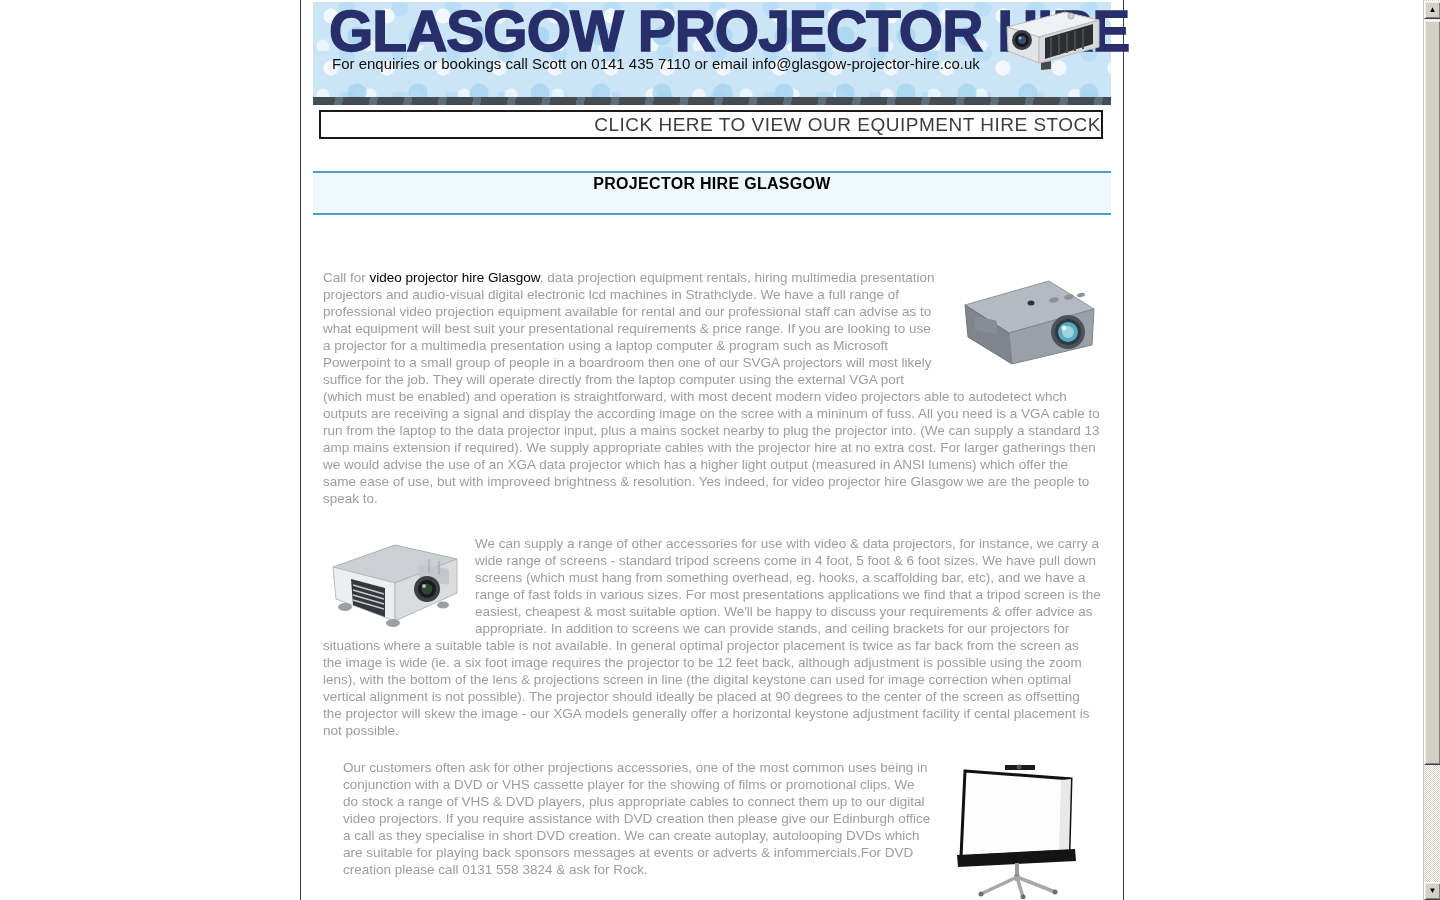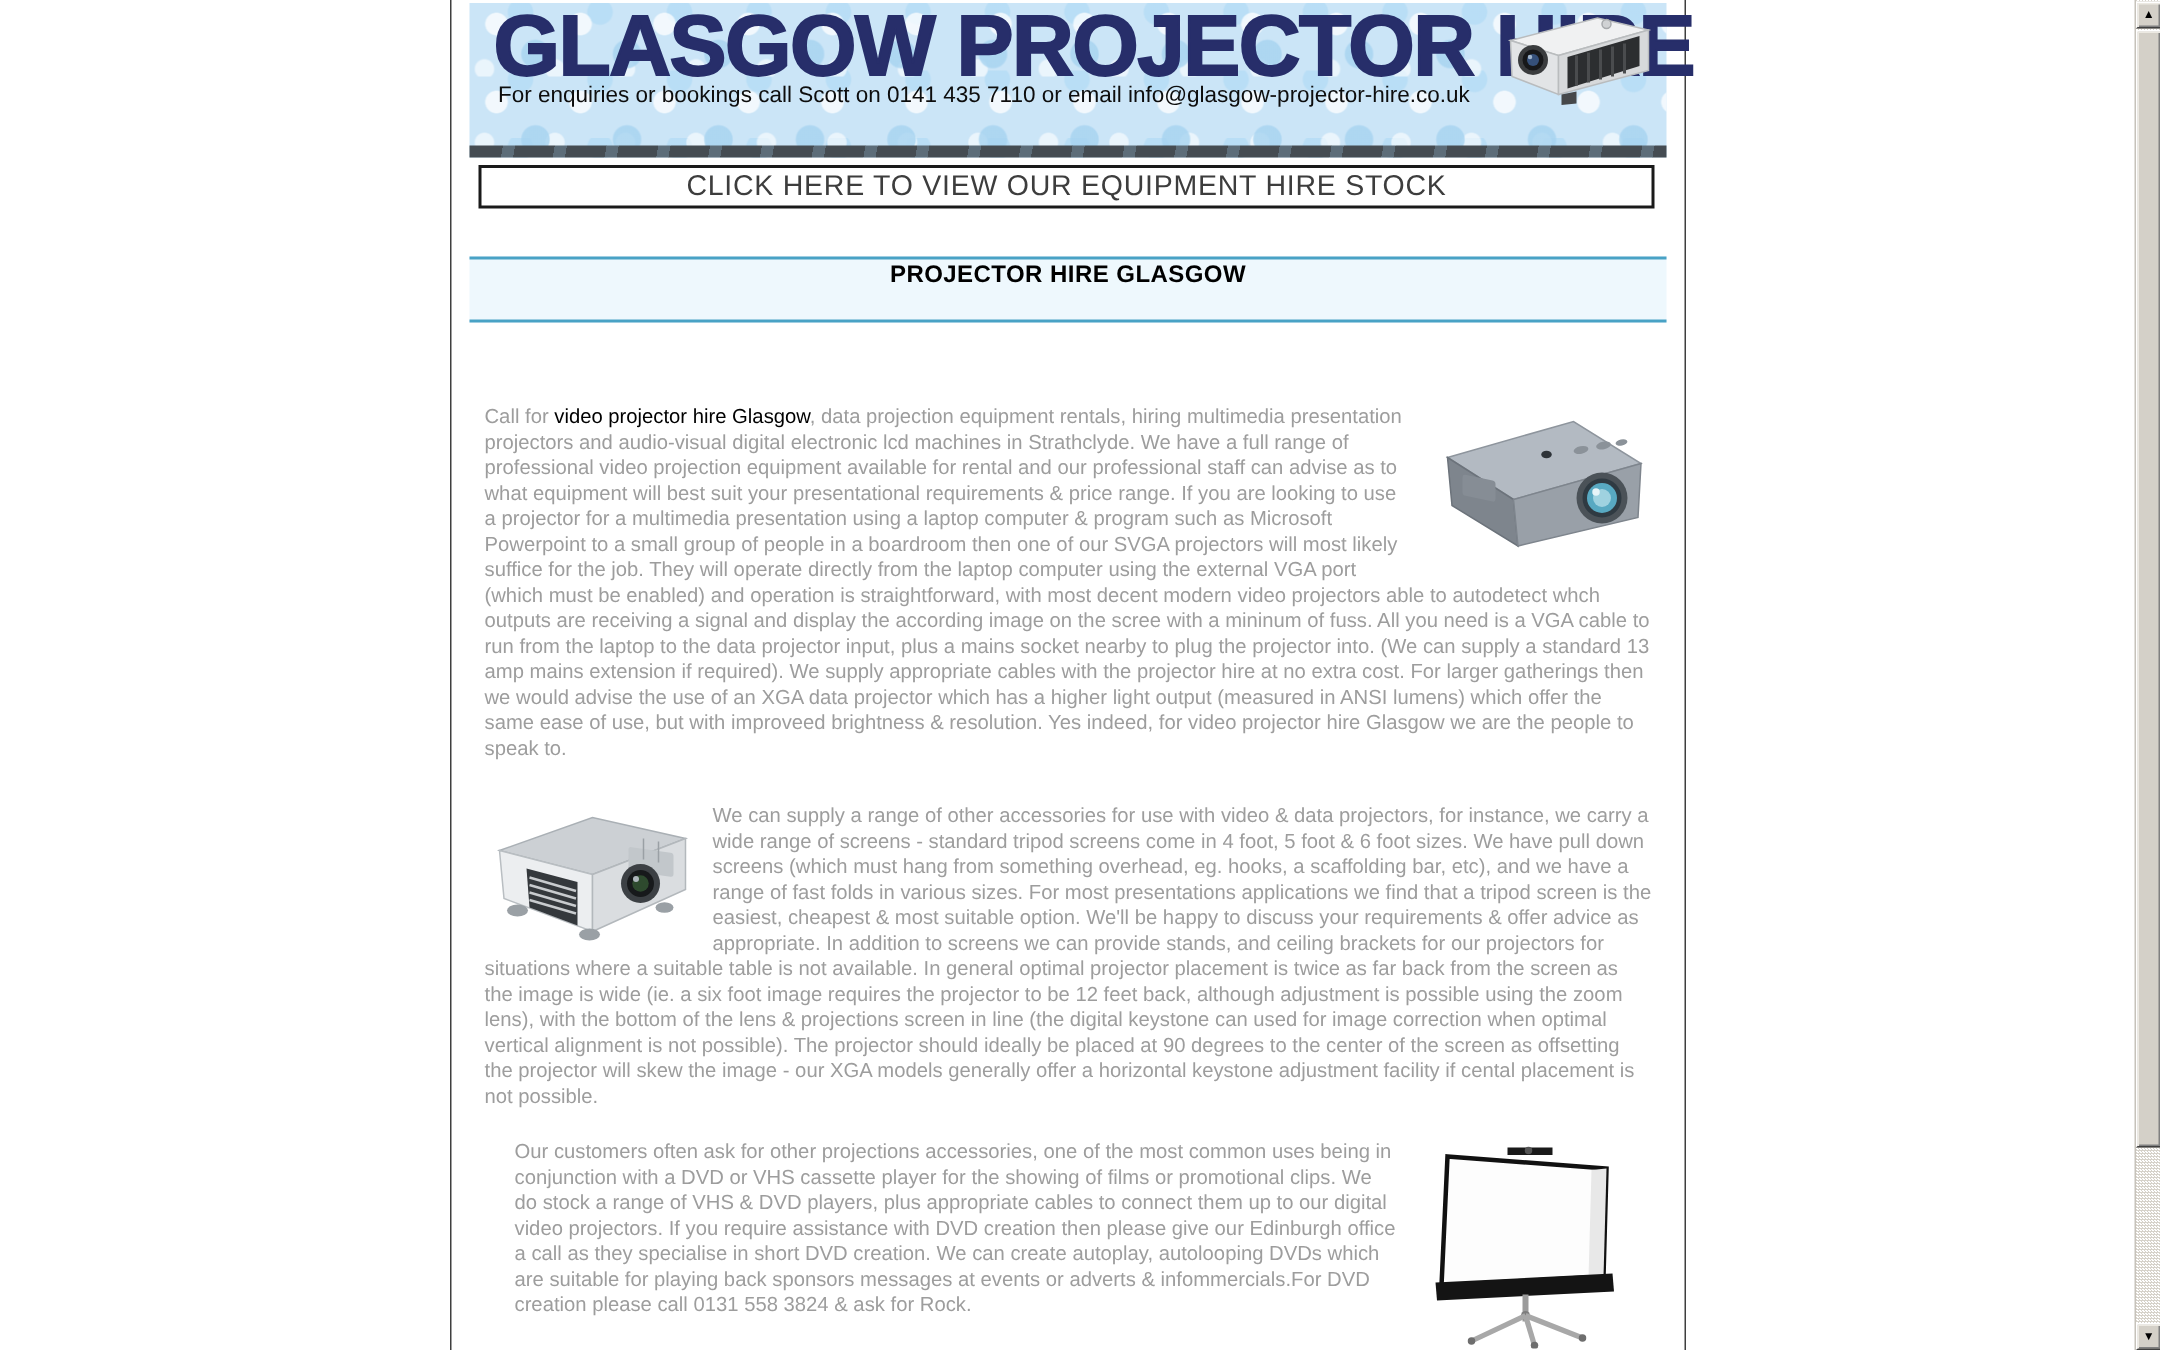--- a/index.html
+++ b/index.html
@@ -34,21 +34,21 @@
     padding-left:19px;font-size:15px;color:#0d0d0d;margin-top:1px;
   }
   .header-edge{
     position:absolute;left:0;right:0;bottom:0;height:8px;
     background:repeating-linear-gradient(100deg,#454c52 0 22px,#5d6d79 22px 30px,#454c52 30px 34px);
   }
   .header-projector{position:absolute;top:5px;right:6px;width:106px;height:70px;}
   
   .stock-banner{
     margin:5px 8px 0 6px;border:2px solid #1a1a1a;height:25px;line-height:25px;
-    text-align:center;color:#3d3d3d;font-size:19px;letter-spacing:.5px;
+    text-align:right;color:#3d3d3d;font-size:19px;letter-spacing:.5px;
     background:#fff;cursor:pointer;
   }
   
   .section-band{
     margin-top:32px;border-top:2px solid #49a2c5;border-bottom:2px solid #49a2c5;
     background:#eef8fd;text-align:center;font-weight:bold;font-size:16px;
     color:#000;padding:2px 0 20px 0;letter-spacing:.3px;
   }
   
   .copy{margin:54px 10px 0 10px;color:#9d9d9d;font-size:13.5px;line-height:17px;}

